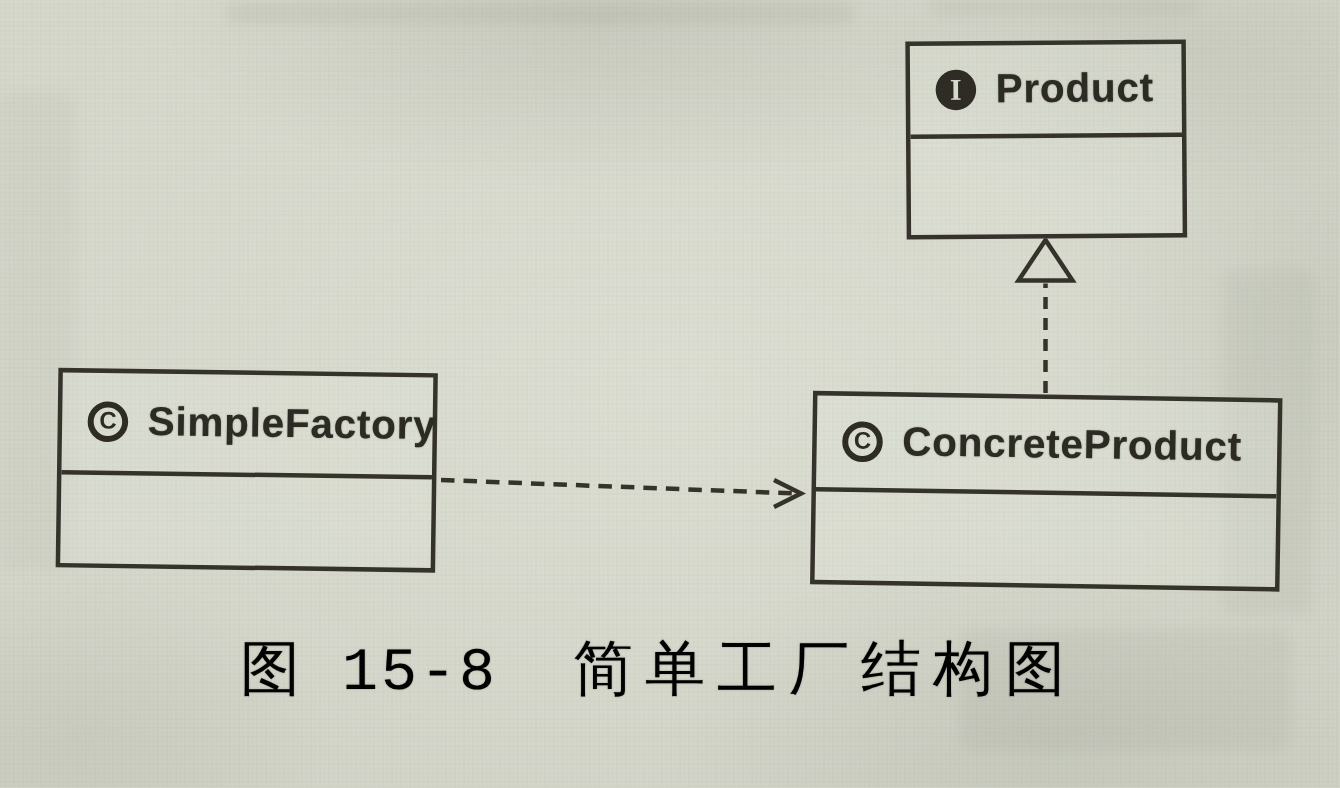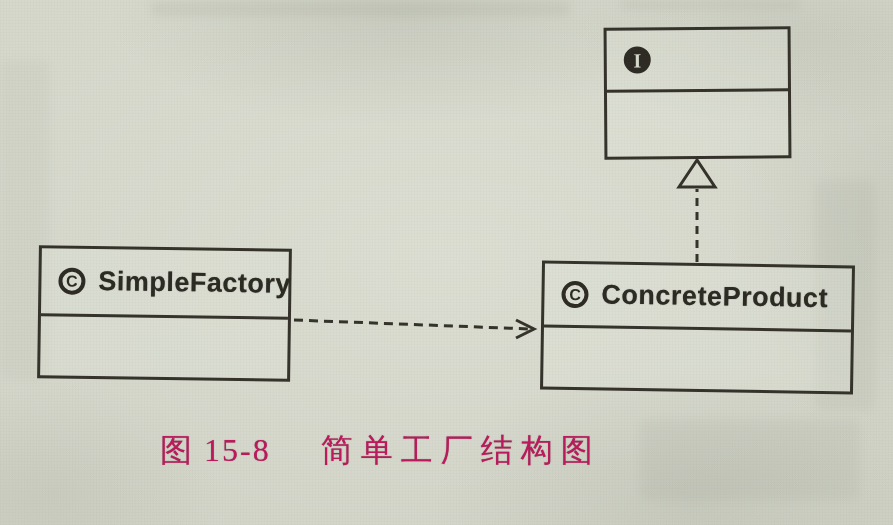--- a/index.html
+++ b/index.html
@@ -71,23 +71,23 @@
   #box-simplefactory .hd{height:68px;}
   #box-concreteproduct {left:541px;top:263px;width:313px;height:129px;transform:rotate(.9deg);}
   #box-concreteproduct .hd{height:64px;}
 
   
   svg.rel{position:absolute;inset:0;pointer-events:none;}
 
   
   .caption{
     position:absolute;left:160px;top:428px;width:600px;
-    color:#be185d;white-space:nowrap;
-    font-family:Liberation Serif, serif;
-    font-size:32px;line-height:44px;
+    color:#000000;white-space:nowrap;
+    font-family:Liberation Mono, monospace;
+    font-size:40px;line-height:44px;
     text-shadow:0 0 1px rgba(43,41,31,.5);
   }
   .caption .cap-label{letter-spacing:2px;}
   .caption .cap-title{margin-left:50px;letter-spacing:8px;}
 </style>
 </head>
 <body>
 
 <div class="paper"></div>
 <div class="smudge s1"></div>
@@ -105,20 +105,21 @@
    Product --&gt;
   <g stroke="#34322a" stroke-width="3" fill="none">
     <path d="M697,262 L697,189" stroke-dasharray="8 6"></path>
     <polygon points="697,160 679,187 715,187"></polygon>
   </g>
 </svg>
 
 <div class="cls" id="box-product">
   <div class="hd">
     <span class="icon iface">I</span>
+    <span class="cname">Product</span>
   </div>
   <div class="bd"></div>
 </div>
 
 <div class="cls" id="box-simplefactory">
   <div class="hd">
     <span class="icon klass">C</span>
     <span class="cname">SimpleFactory</span>
   </div>
   <div class="bd"></div>

